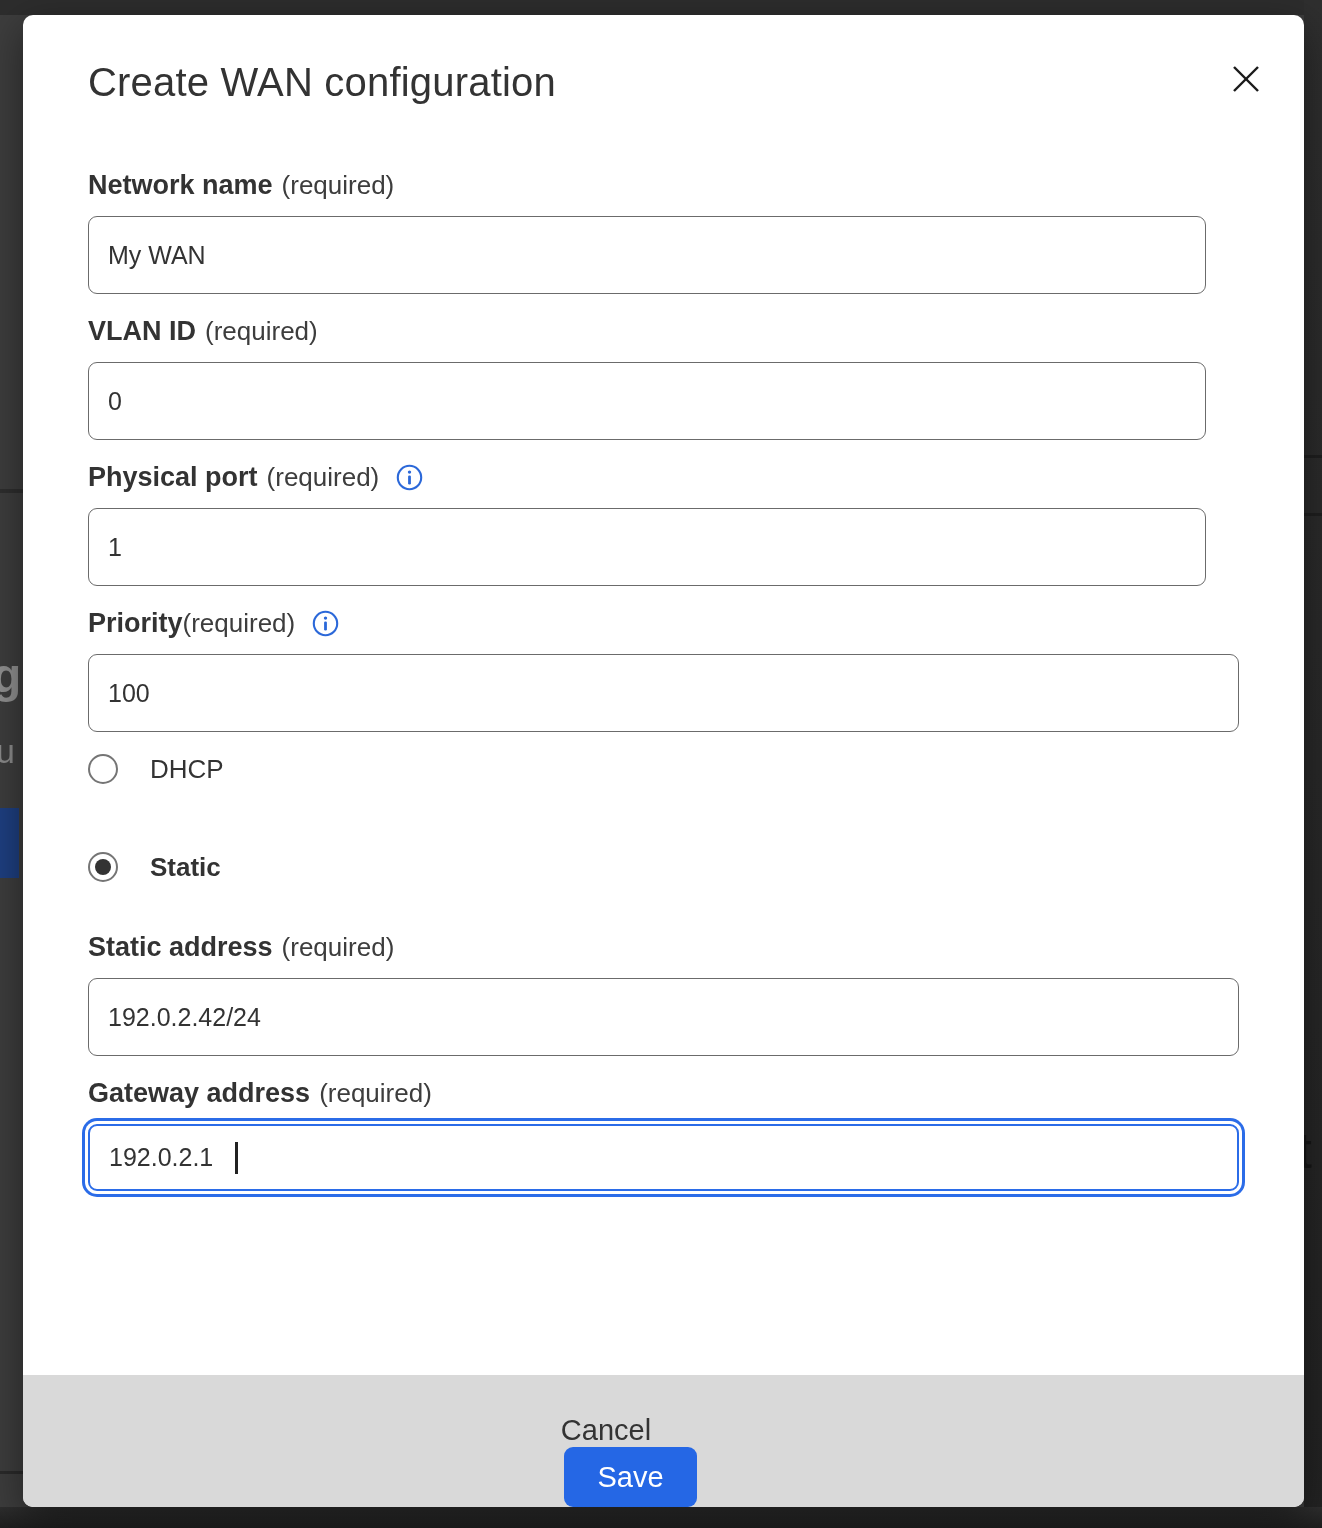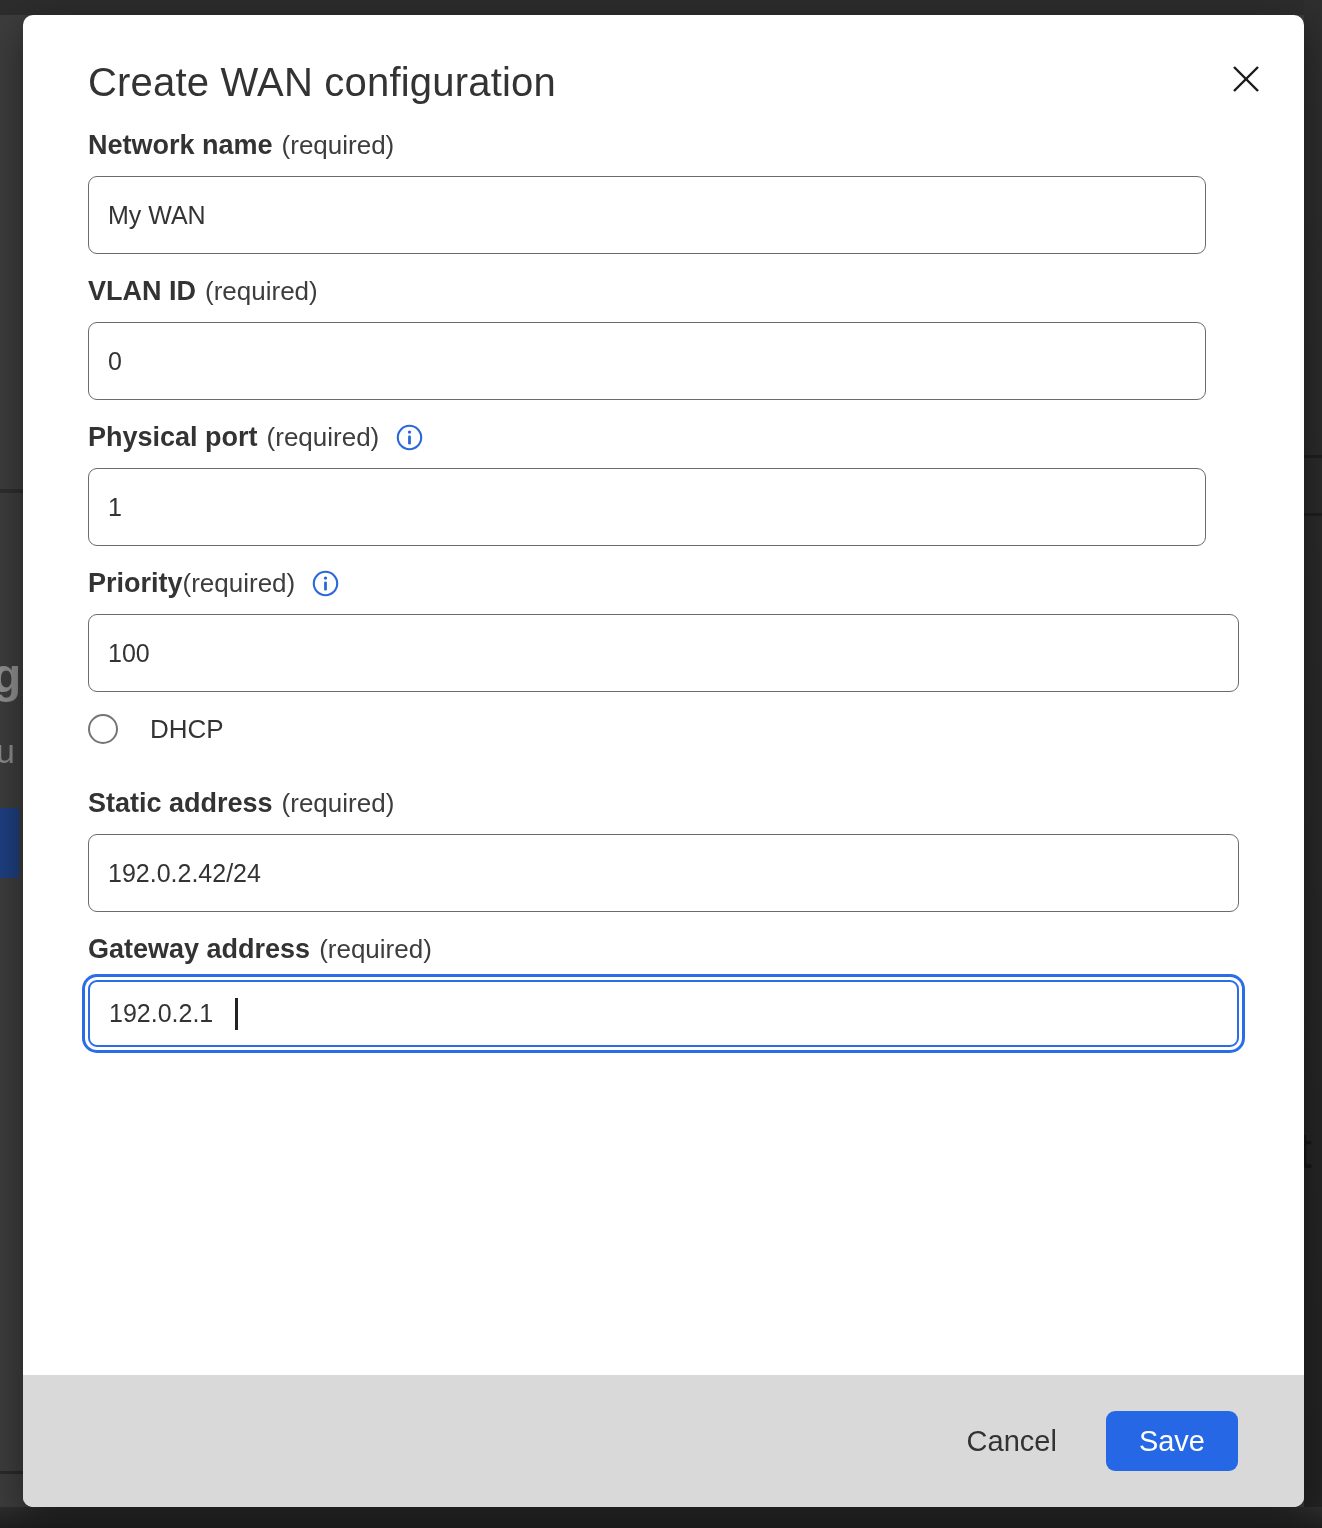--- a/index.html
+++ b/index.html
@@ -32,21 +32,21 @@
   .modal {
     position:absolute; left:23px; top:15px;
     width:1281px; height:1492px;
     background:#ffffff; border-radius:10px;
     box-shadow:0 12px 40px rgba(0,0,0,.45);
   }
   .modal-body { padding:43px 0 0 65px; }
 
   .dialog-title {
     font-size:40px; line-height:48px; color:#333333;
-    font-weight:400; letter-spacing:.2px; margin-bottom:24px;
+    font-weight:400; letter-spacing:.2px; margin-bottom:64px;
   }
   .close-btn {
     position:absolute; top:42px; right:36px; width:44px; height:44px;
     display:flex; align-items:center; justify-content:center; cursor:pointer;
     background:none; border:none;
   }
 
   .field { margin-bottom:22px; }
   .label-row { display:flex; align-items:center; height:30px; margin-bottom:16px; }
   .label-main { font-size:27px; font-weight:700; color:#333333; }
@@ -64,36 +64,36 @@
 
   .fake-input {
     display:flex; align-items:center; height:67px;
     border:2px solid #2b6ce8; border-radius:9px;
     box-shadow:0 0 0 3px #ffffff, 0 0 0 6px #2b6ce8;
     font-size:25px; color:#333333; padding:0 19px; background:#fff;gap:20px;
   }
   .caret { display:inline-block; width:2.5px; height:32px; background:#222; margin-left:2px; }
 
   .section-head { font-size:27px; font-weight:700; color:#333333; height:30px; margin-bottom:29px; }
-  .radio-row { display:flex; align-items:center; height:30px; margin-bottom:44px; cursor:pointer; }
+  .radio-row { display:flex; align-items:center; height:30px; margin-bottom:68px; cursor:pointer; }
   .radio-circle {
     width:30px; height:30px; border-radius:50%; border:2.5px solid #757575;
     background:#fff; flex:0 0 auto; display:flex; align-items:center; justify-content:center;
   }
   .radio-circle.checked::after {
     content:""; width:16px; height:16px; border-radius:50%; background:#333;
   }
   .radio-label { margin-left:32px; font-size:26px; color:#333; }
   .radio-label.bold { font-weight:700; }
   .radio-row.last { margin-bottom:50px; }
 
   .modal-footer {
     position:absolute; left:0; right:0; bottom:0; height:132px;
     background:#d9d9d9; border-radius:0 0 10px 10px;
-    display:flex; align-items:center; justify-content:flex-end; padding-right:66px;
+    display:flex; align-items:center; justify-content:flex-end; padding-right:66px;flex-direction:column;
   }
   .cancel-btn {
     background:none; border:none; font-family:"Liberation Sans", sans-serif;
     font-size:29px; color:#333; margin-right:49px; cursor:pointer;
   }
   .save-btn {
     min-width:125px; height:60px; border:none; border-radius:9px;
     background:#2567e5; color:#ffffff; font-family:"Liberation Sans", sans-serif;
     font-size:29px; cursor:pointer; padding:0 33px;
   }
@@ -171,20 +171,24 @@
       </div>
       <input class="text-input w-wide" type="text" readonly="" value="100" style="">
     </div>
 
 
     <div class="radio-row">
       <span class="radio-circle"></span>
       <span class="radio-label">DHCP</span>
     </div>
 
+    <div class="radio-row last">
+      <span class="radio-circle checked"></span>
+      <span class="radio-label bold">Static</span>
+    </div>
 
     <div class="field">
       <div class="label-row">
         <span class="label-main">Static address</span>
         <span class="label-req">(required)</span>
       </div>
       <input class="text-input w-wide" type="text" readonly="" value="192.0.2.42/24" style="">
     </div>
 
     <div class="field">

